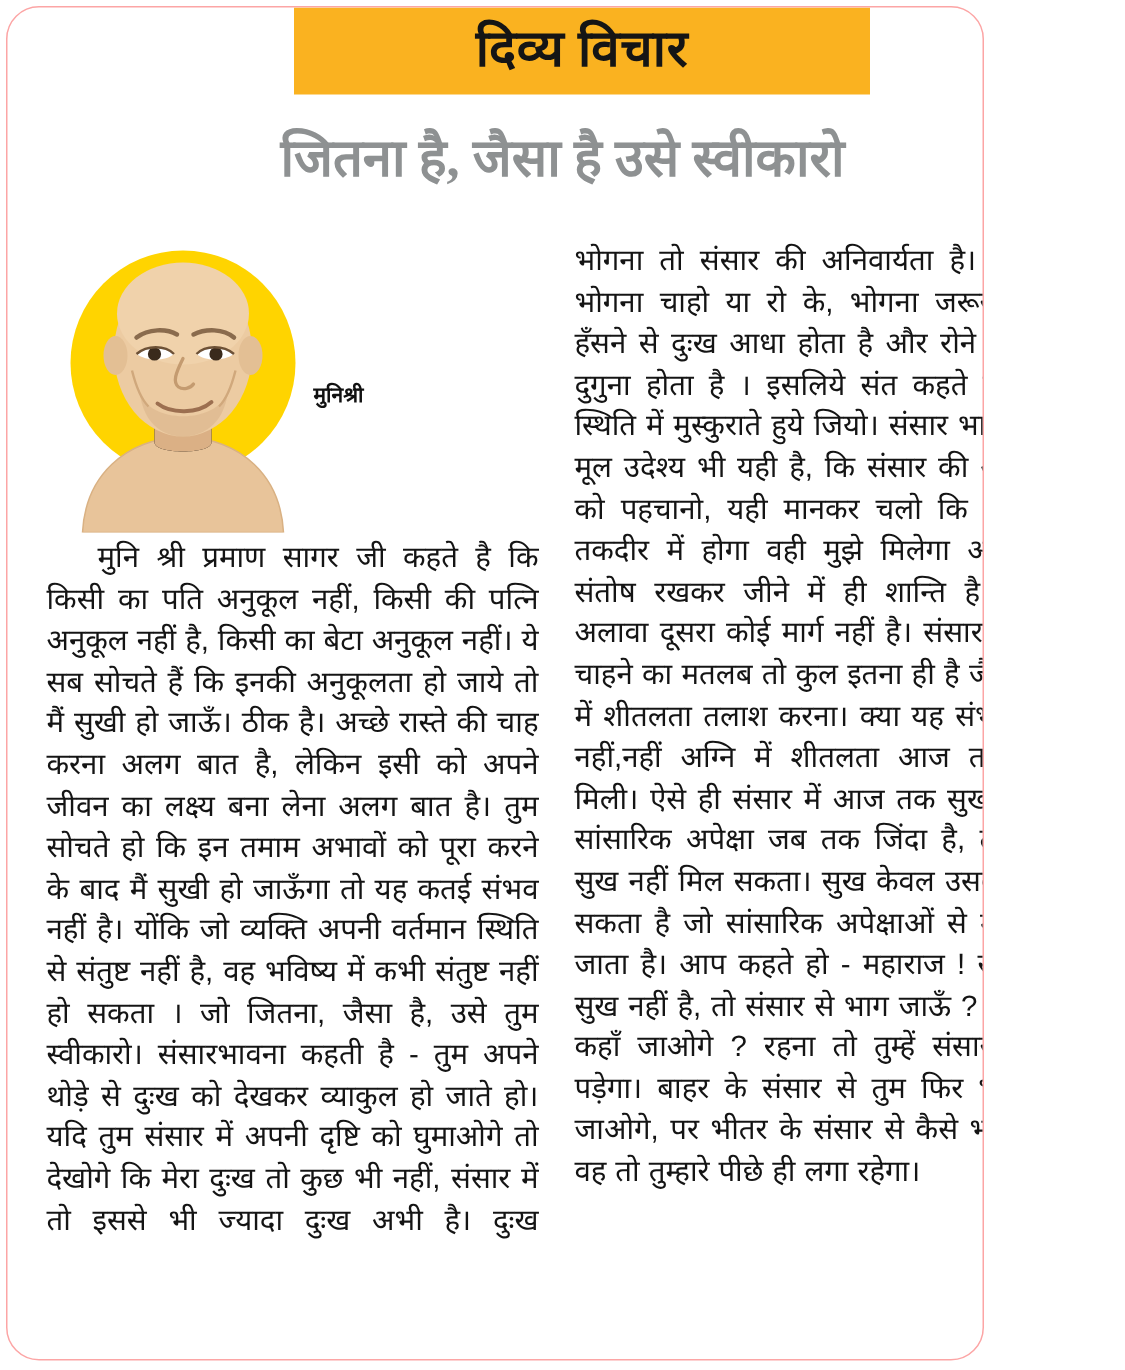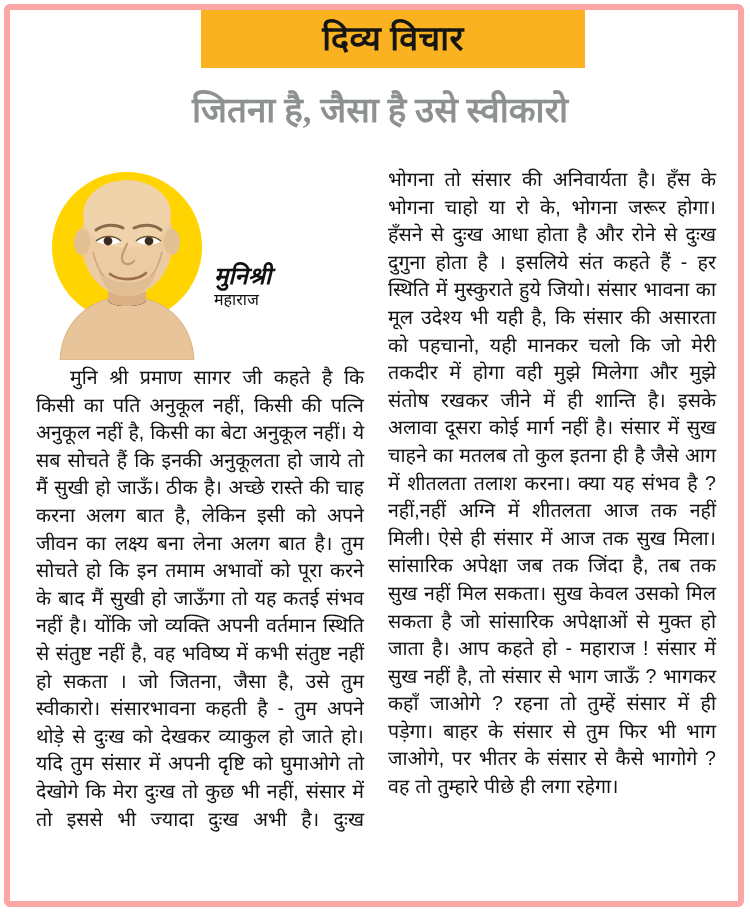--- a/index.html
+++ b/index.html
@@ -11,26 +11,26 @@
     width: 750px;
     height: 913px;
     overflow: hidden;
     font-family: "Liberation Serif", "DejaVu Serif", serif;
   }
 
   .card {
     position: absolute;
     left: 4px;
     top: 4px;
-    width: 740px;
+    width: 652px;
     height: 903px;
     box-sizing: border-box;
     background: #ffffff;
-    border: 6px solid #fca5a5;
-    border-radius: 6px;
+    border: 1px solid #fca5a5;
+    border-radius: 22px;
     overflow: hidden;
   }
 
   
   .banner {
     position: absolute;
     left: 191px;
     top: 0px;
     width: 384px;
     height: 58px;
@@ -113,24 +113,23 @@
   .byline {
     position: absolute;
     left: 178px;
     top: 96px;
     width: 150px;
     color: #111111;
     font-family: "Liberation Serif", "DejaVu Serif", serif;
     line-height: 1.18;
   }
   .byline .b1 {
-    font-size: 24px;
+    font-size: 14px;
     font-weight: bold;
     display: block;
-    font-style: italic;
   }
   .byline .b2 {
     font-size: 21px;
     font-weight: bold;
     display: block;
     margin-top: 2px;
     white-space: nowrap;
   }
   .byline .b3 {
     font-size: 16px;
@@ -206,21 +205,20 @@
 
             <path d="M52 96 C58 118 104 118 111 96 C108 120 92 126 81 126 C70 126 55 120 52 96 Z" fill="#d8b289" opacity="0.55"></path>
 
             <path d="M47 82 C50 94 54 102 58 106" stroke="#d0a87c" stroke-width="1.6" fill="none"></path>
             <path d="M116 82 C113 94 109 102 105 106" stroke="#d0a87c" stroke-width="1.6" fill="none"></path>
           </svg>
         </div>
 
         <div class="byline">
           <span class="b1">मुनिश्री</span>
-          <span class="b3">महाराज</span>
         </div>
       </div>
 
       <p class="para indent tight-last">मुनि श्री प्रमाण सागर जी कहते है कि किसी का पति अनुकूल नहीं, किसी की पत्नि अनुकूल नहीं है, किसी का बेटा अनुकूल नहीं। ये सब सोचते हैं कि इनकी अनुकूलता हो जाये तो मैं सुखी हो जाऊँ। ठीक है। अच्छे रास्ते की चाह करना अलग बात है, लेकिन इसी को अपने जीवन का लक्ष्य बना लेना अलग बात है। तुम सोचते हो कि इन तमाम अभावों को पूरा करने के बाद मैं सुखी हो जाऊँगा तो यह कतई संभव नहीं है। योंकि जो व्यक्ति अपनी वर्तमान स्थिति से संतुष्ट नहीं है, वह भविष्य में कभी संतुष्ट नहीं हो सकता । जो जितना, जैसा है, उसे तुम स्वीकारो। संसारभावना कहती है - तुम अपने थोड़े से दुःख को देखकर व्याकुल हो जाते हो। यदि तुम संसार में अपनी दृष्टि को घुमाओगे तो देखोगे कि मेरा दुःख तो कुछ भी नहीं, संसार में तो इससे भी ज्यादा दुःख अभी है। दुःख</p>
     </div>
 
     <div class="col col-right">
       <p class="para">भोगना तो संसार की अनिवार्यता है। हँस के भोगना चाहो या रो के, भोगना जरूर होगा। हँसने से दुःख आधा होता है और रोने से दुःख दुगुना होता है । इसलिये संत कहते हैं - हर स्थिति में मुस्कुराते हुये जियो। संसार भावना का मूल उदेश्य भी यही है, कि संसार की असारता को पहचानो, यही मानकर चलो कि जो मेरी तकदीर में होगा वही मुझे मिलेगा और मुझे संतोष रखकर जीने में ही शान्ति है। इसके अलावा दूसरा कोई मार्ग नहीं है। संसार में सुख चाहने का मतलब तो कुल इतना ही है जैसे आग में शीतलता तलाश करना। क्या यह संभव है ? नहीं,नहीं अग्नि में शीतलता आज तक नहीं मिली। ऐसे ही संसार में आज तक सुख मिला। सांसारिक अपेक्षा जब तक जिंदा है, तब तक सुख नहीं मिल सकता। सुख केवल उसको मिल सकता है जो सांसारिक अपेक्षाओं से मुक्त हो जाता है। आप कहते हो - महाराज ! संसार में सुख नहीं है, तो संसार से भाग जाऊँ ? भागकर कहाँ जाओगे ? रहना तो तुम्हें संसार में ही पड़ेगा। बाहर के संसार से तुम फिर भी भाग जाओगे, पर भीतर के संसार से कैसे भागोगे ? वह तो तुम्हारे पीछे ही लगा रहेगा।</p>
     </div>
 

